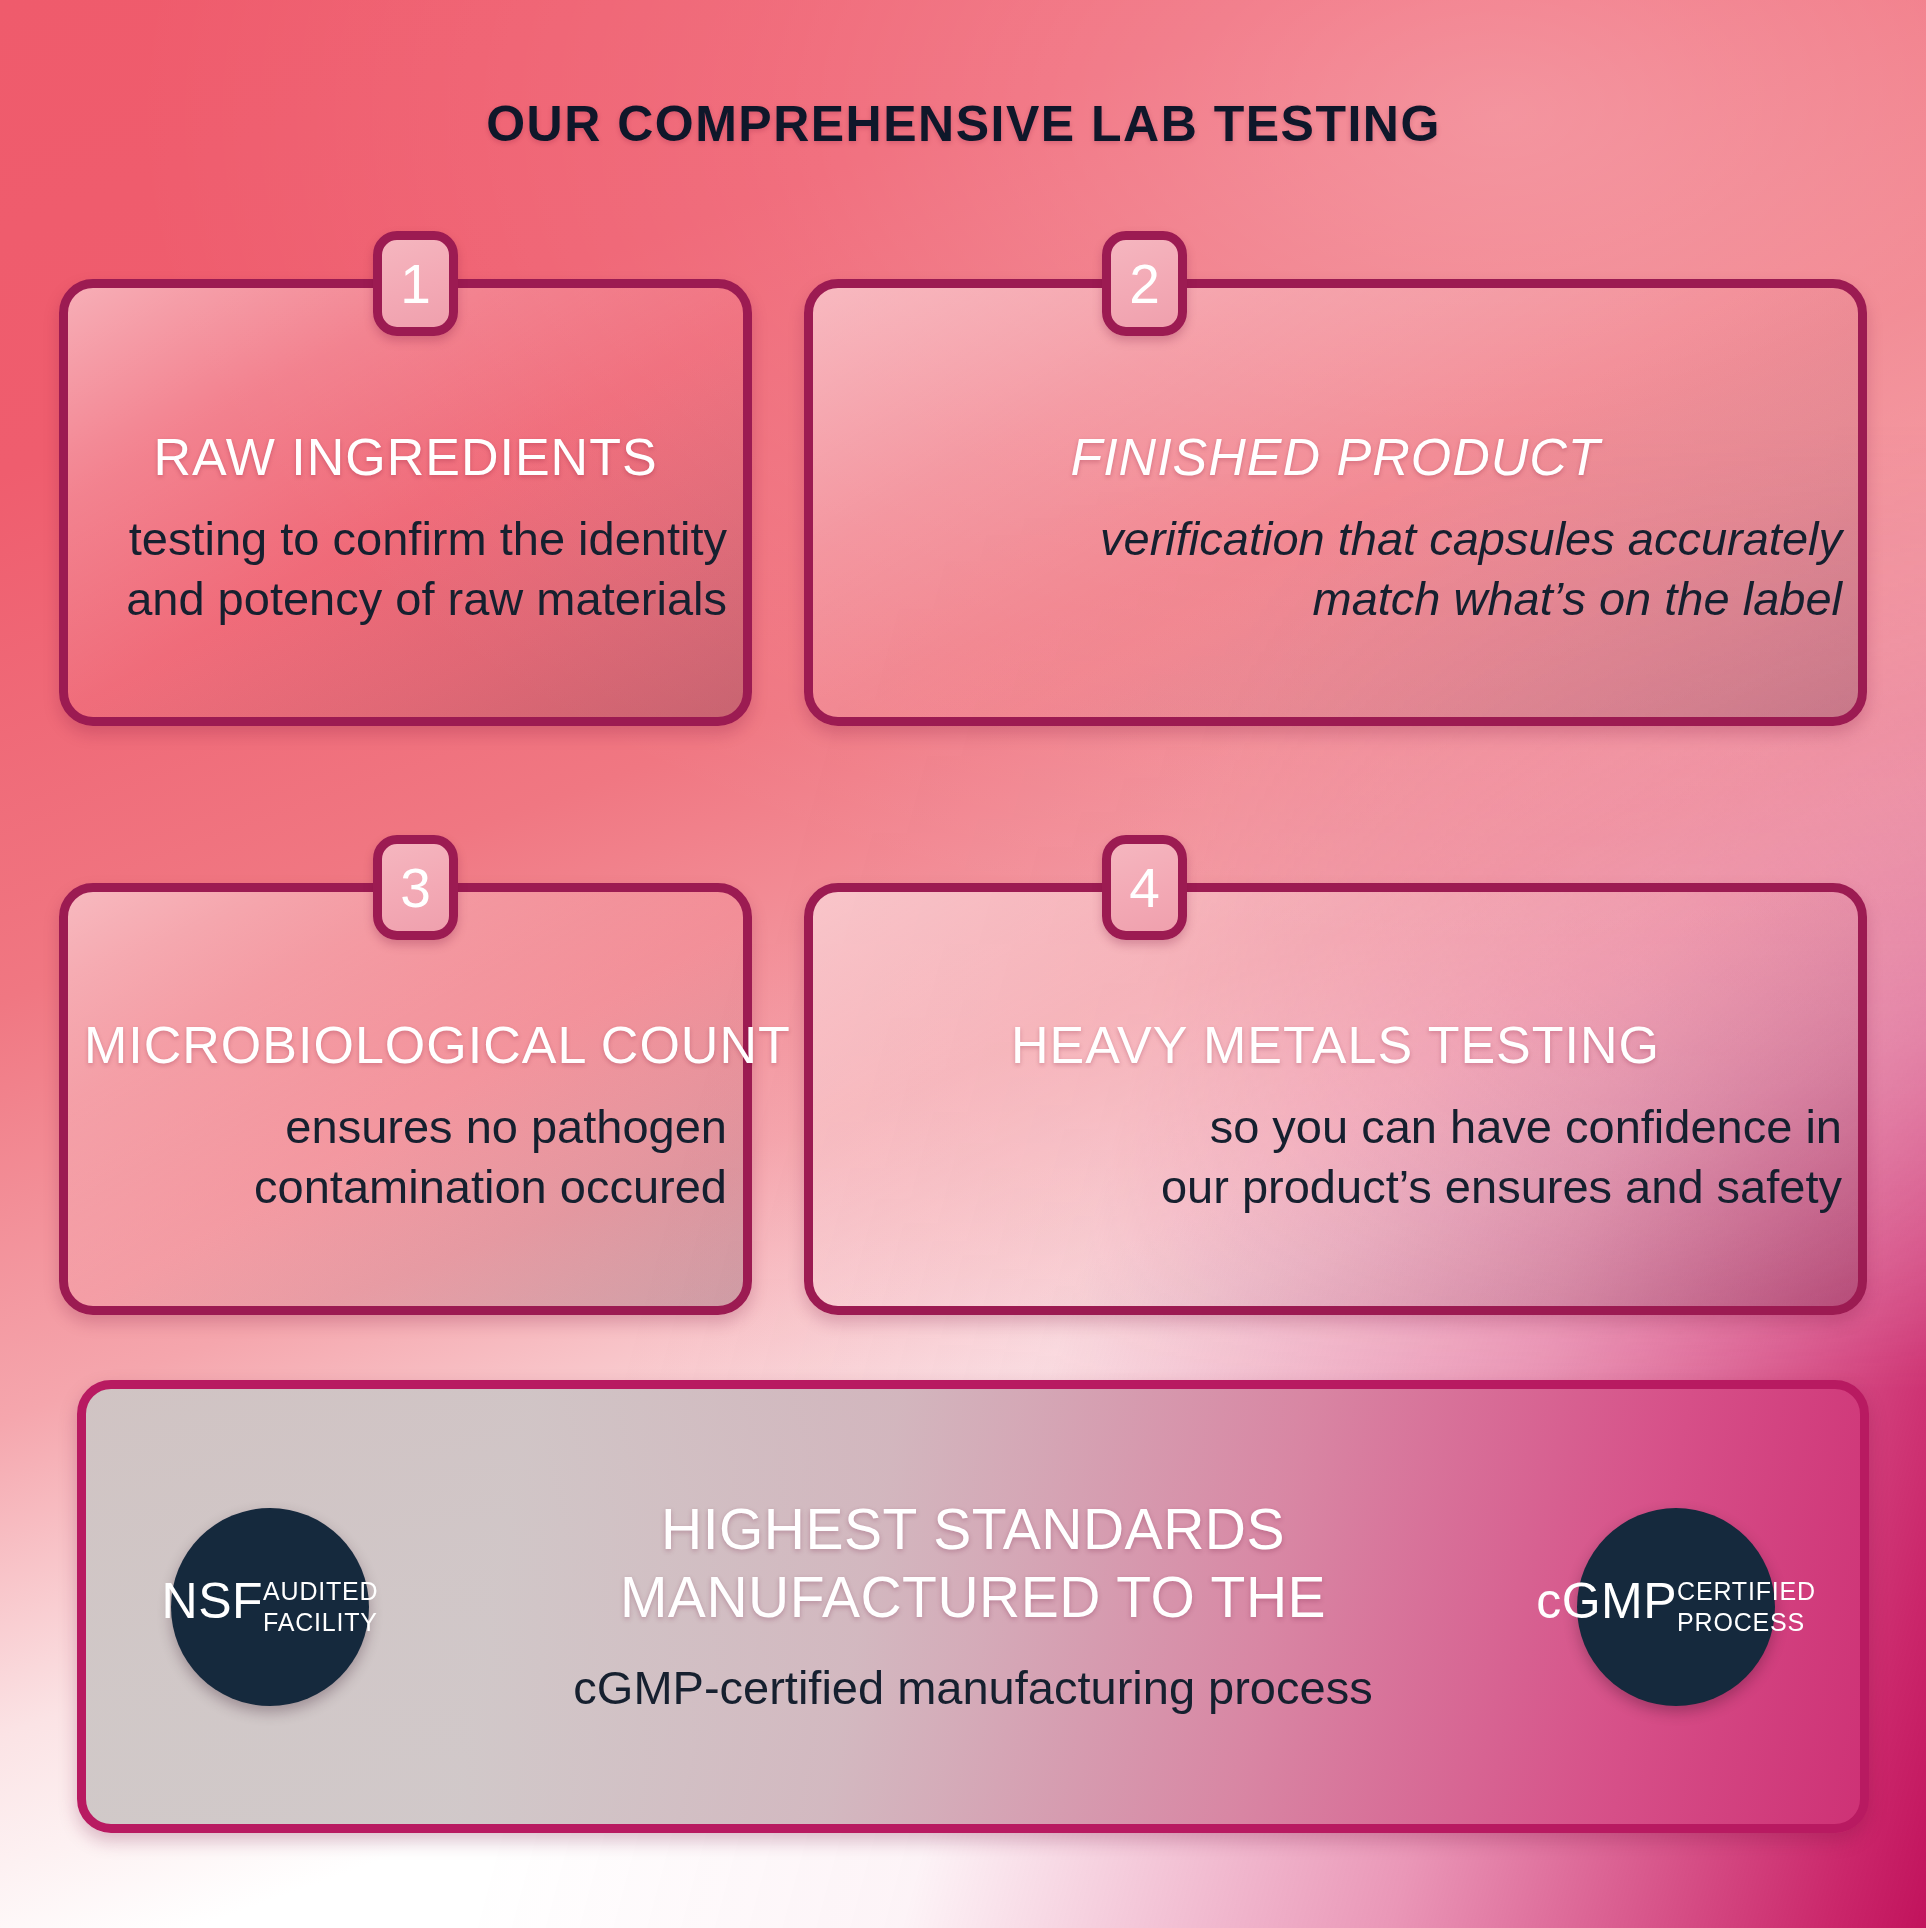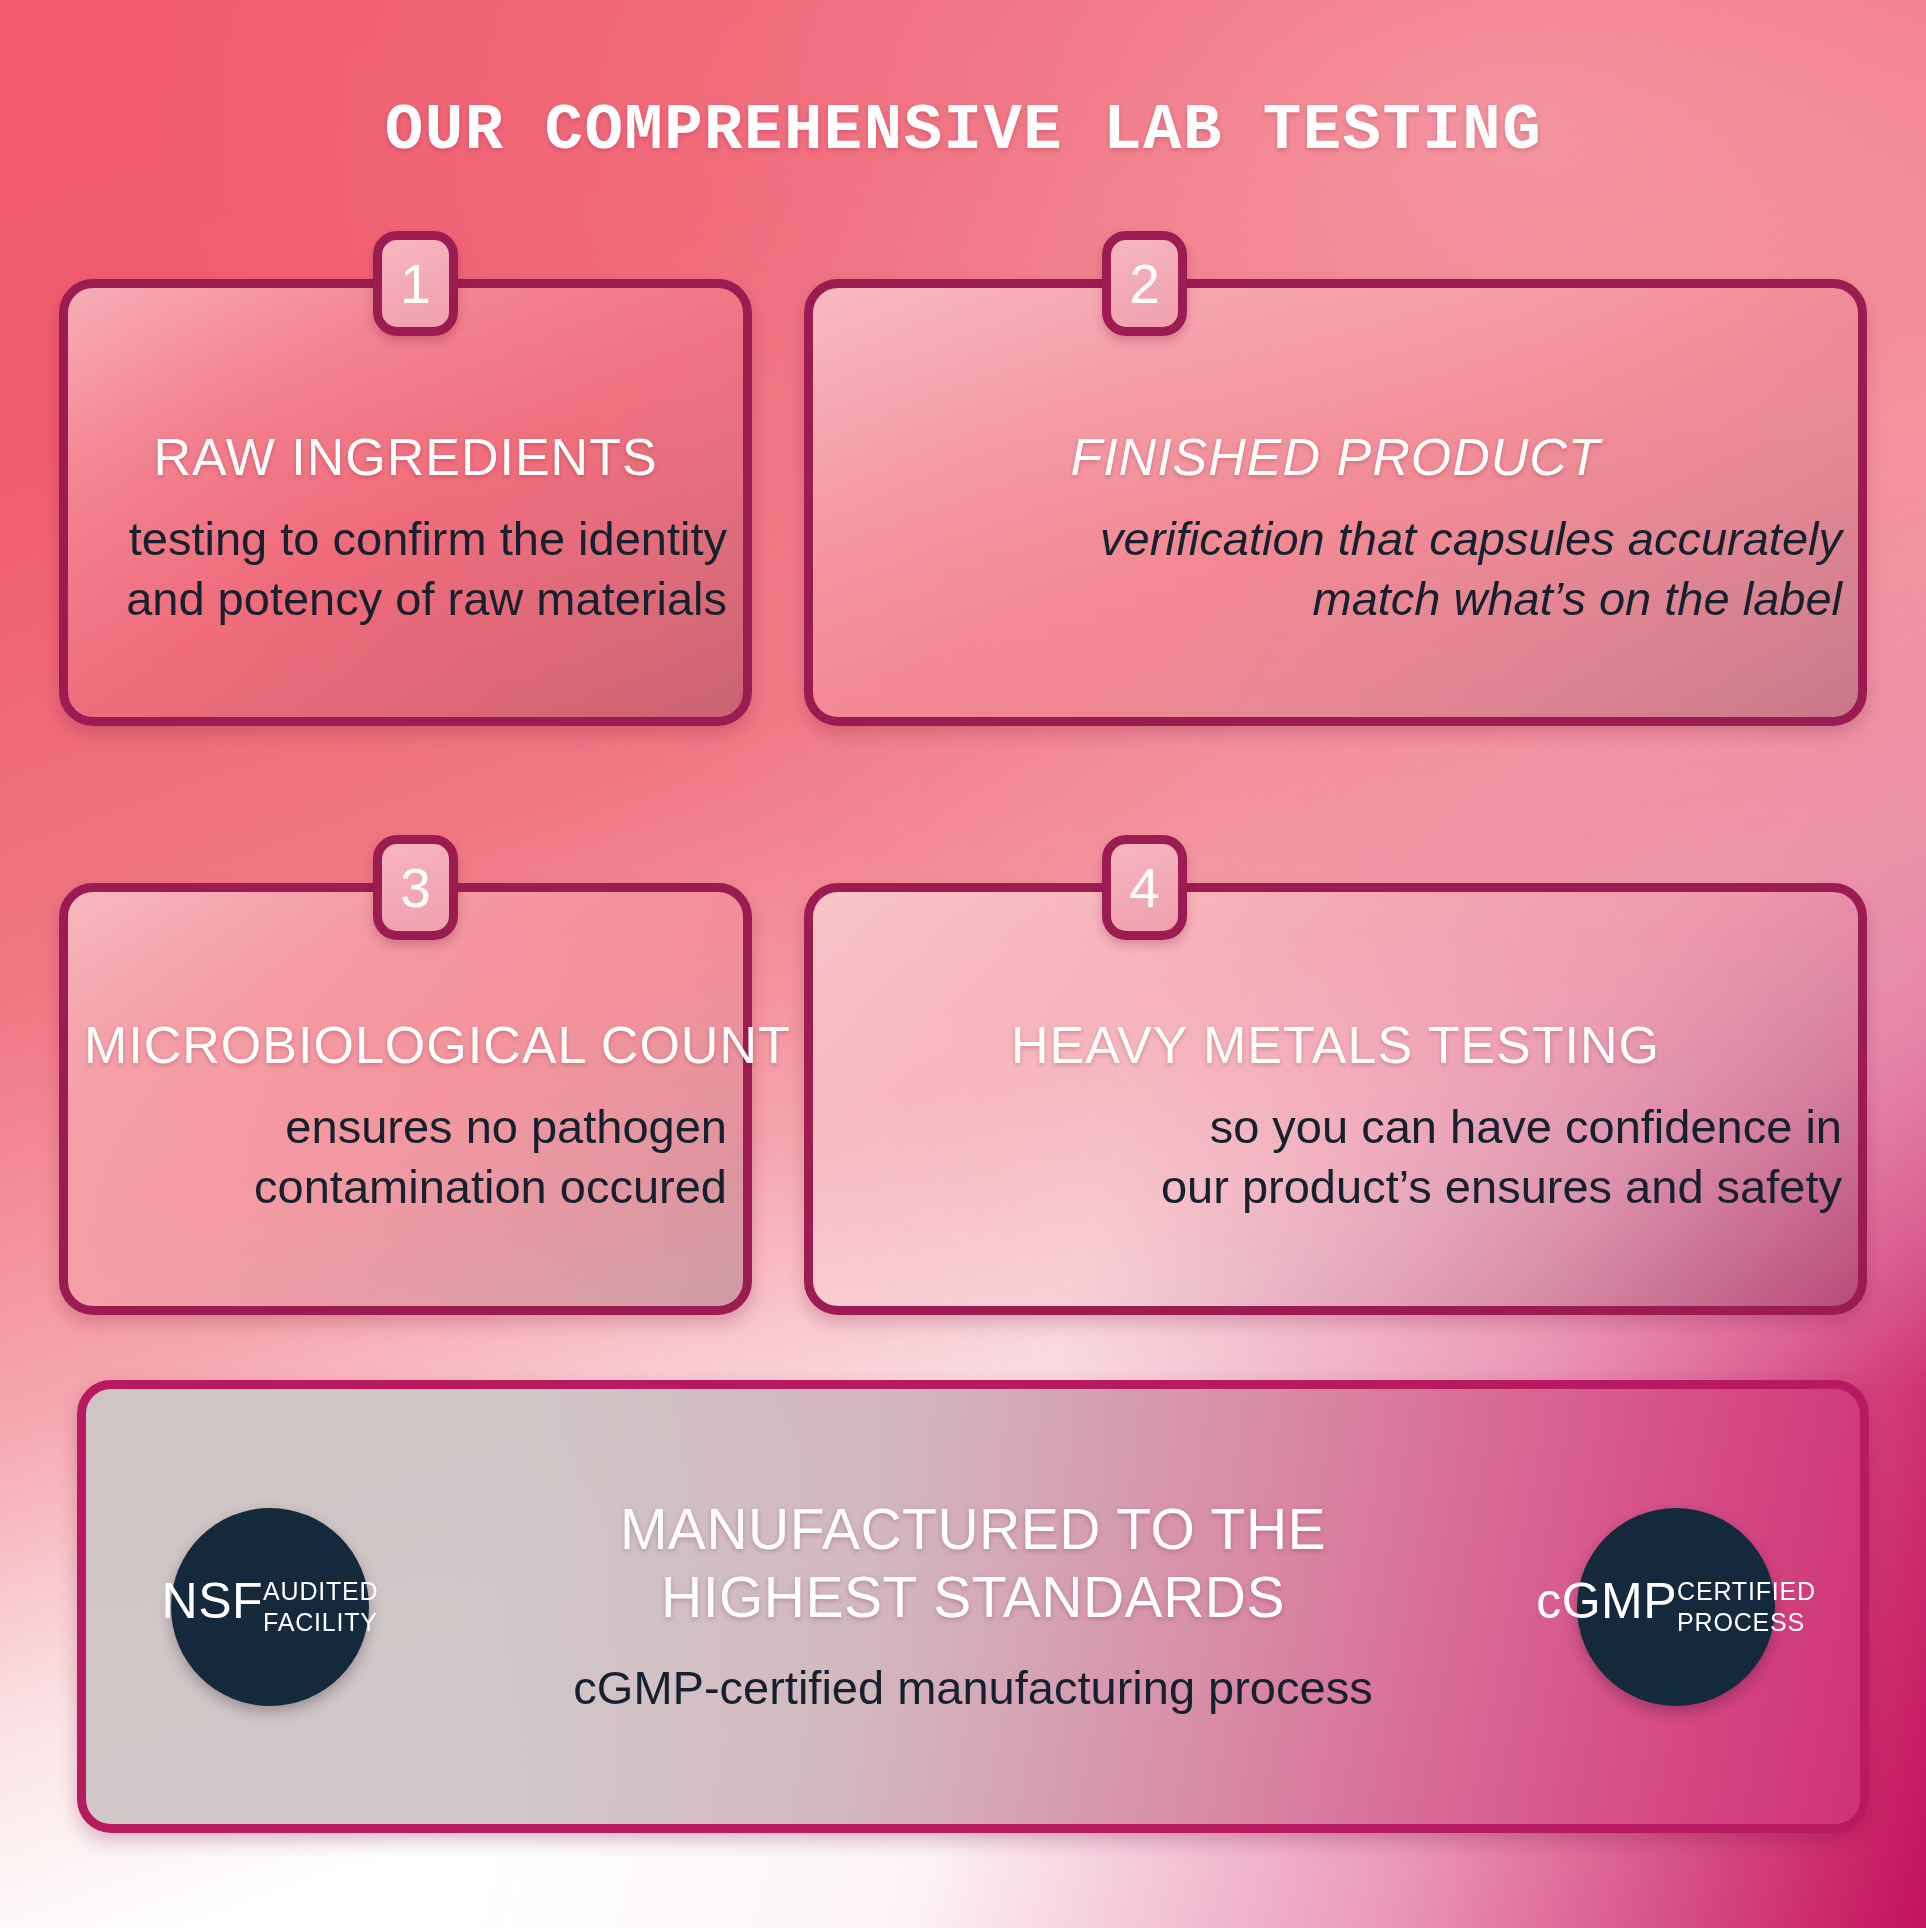--- a/index.html
+++ b/index.html
@@ -56,26 +56,25 @@
     z-index: 2;
     width: 1927px;
     height: 1929px;
   }
 
   .title {
     position: absolute;
     left: 0; right: 0;
     top: 95px;
     text-align: center;
-    color: #ffffff;
-    font-size: 64px;
+    color: #0f172a;
+    font-size: 50px;
     font-weight: 700;
     letter-spacing: 1.5px;
     text-shadow: 0 2px 5px rgba(120,10,45,0.22);
-    font-family: Liberation Mono, monospace;
   }
 
   
   .card {
     position: absolute;
     border: 9px solid #9c1b52;
     border-radius: 34px;
     background:
       linear-gradient(150deg,
         rgba(255,255,255,0.50) 0%,
@@ -288,22 +287,22 @@
     <div class="seal" id="seal-nsf">
       <div class="seal-main">NSF</div>
       <div class="seal-sub">
         <div>AUDITED</div>
         <div>FACILITY</div>
       </div>
     </div>
 
     <div class="panel-center">
       <div class="panel-title">
+        <div>HIGHEST STANDARDS</div>
         <div>MANUFACTURED TO THE</div>
-        <div>HIGHEST STANDARDS</div>
       </div>
       <div class="panel-body">
         <div>cGMP-certified manufacturing process</div>
       </div>
     </div>
 
     <div class="seal" id="seal-cgmp">
       <div class="seal-main">cGMP</div>
       <div class="seal-sub">
         <div>CERTIFIED</div>

